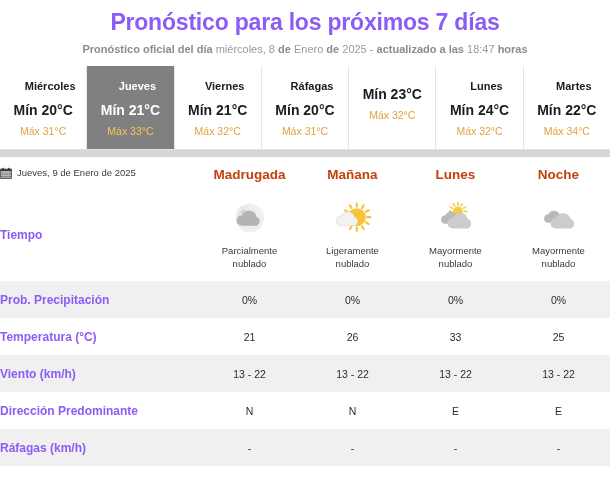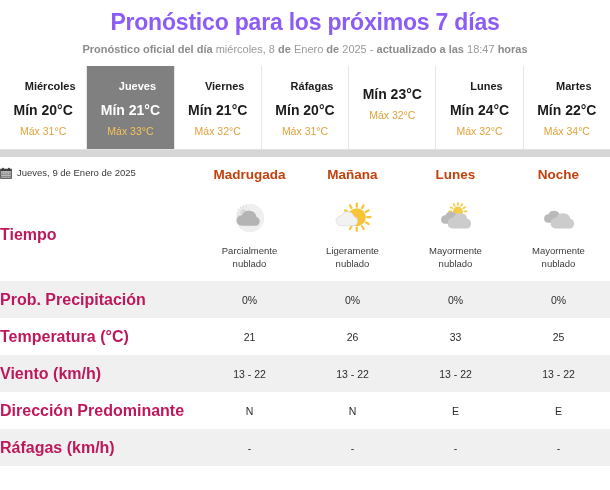--- a/index.html
+++ b/index.html
@@ -123,23 +123,23 @@
     font-size: 13.5px;
     font-weight: bold;
     color: #c2410c;
   }
 
   .row-grey { background: #f0f0f0; }
   .row-white { background: #ffffff; }
 
   .row-label {
     padding-left: 14px;
-    font-size: 16px;
-    font-weight: bold;
-    color: #be185d;
+    font-size: 12px;
+    font-weight: bold;
+    color: #8b5cf6;
   }
   .row-value {
     text-align: center;
     font-size: 10.5px;
     color: #2c2c2c;
   }
 
   .tiempo-row td { height: 92px; }
   .tiempo-row .row-label { vertical-align: middle; }
   .data-row td { height: 37px; }

